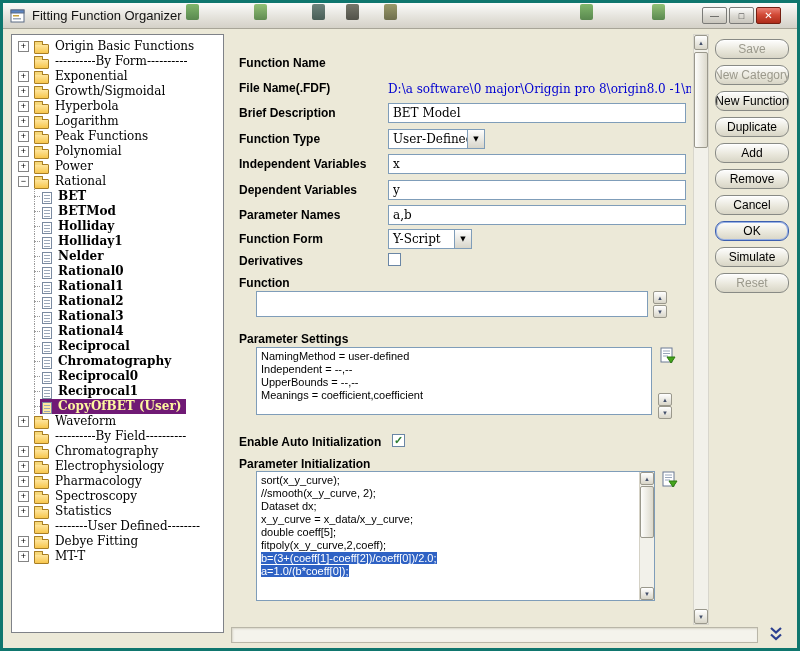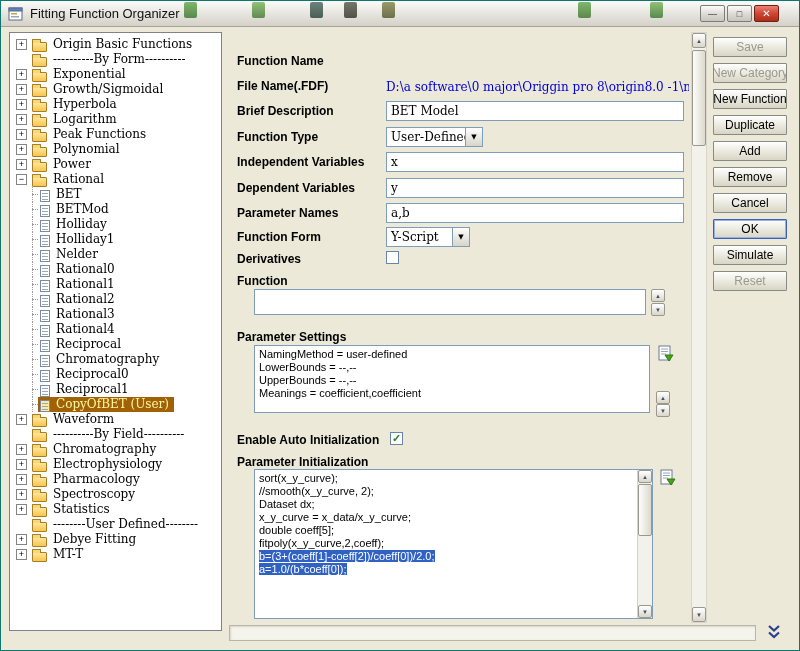--- a/index.html
+++ b/index.html
@@ -1,17 +1,17 @@
 <!DOCTYPE html>
 <html><head>
 <meta charset="utf-8">
 <style>
   html,body{margin:0;padding:0;background:#9a9a9a;}
   *{box-sizing:border-box;}
-  .window{position:relative;width:800px;height:651px;background:#ece9d8;border:1px solid #0f766e;overflow:hidden;
+  .window{position:relative;width:800px;height:651px;background:#ece9d8;border:3px solid #0f766e;overflow:hidden;
           font-family:"Liberation Sans",sans-serif;}
   
   .titlebar{position:absolute;left:0;top:0;width:100%;height:26px;
             background:linear-gradient(#fbfbfa,#e3e1da 60%,#d4d1c8);border-bottom:1px solid #a8a598;}
   .appicon{position:absolute;left:7px;top:5px;width:16px;height:16px;}
   .apptitle{position:absolute;left:29px;top:5px;font-size:13px;color:#111;}
   .deskicon{position:absolute;top:1px;width:13px;height:16px;border-radius:2px;opacity:.75;}
   .di1{left:183px;background:linear-gradient(#57a13c,#2d6b22);}
   .di2{left:251px;background:linear-gradient(#6fae4a,#356f25);}
   .di3{left:309px;background:linear-gradient(#3d5b52,#17332c);}
@@ -21,37 +21,37 @@
   .di7{left:649px;background:linear-gradient(#6fae4a,#2d6b22);}
   .winbtn{position:absolute;top:4px;width:25px;height:17px;border:1px solid #7b7b78;border-radius:2px;
           background:linear-gradient(#fdfdfd,#dbd9d2 55%,#c9c6bd);display:flex;align-items:center;justify-content:center;
           font-size:9px;color:#333;}
   .winbtn.close{background:linear-gradient(#ea8276,#d24a36 45%,#ad2c1a);border-color:#741f12;color:#fff;font-size:10px;}
   
   .treepanel{position:absolute;left:8px;top:31px;width:213px;height:599px;background:#fff;
              border:1px solid #7f8288;overflow:hidden;padding-top:4px;}
   .tree-row{display:flex;align-items:center;height:15px;padding-left:6px;white-space:nowrap;
             font-family:"DejaVu Serif",serif;font-size:12px;color:#000;}
-  .tree-row.lvl1{padding-left:18px;}
+  .tree-row.lvl1{padding-left:18px;font-weight:bold;}
   .conn{position:relative;flex:0 0 10px;height:15px;}
   .conn::before{content:'';position:absolute;left:4px;top:0;bottom:0;border-left:1px dotted #9a9a9a;}
   .conn::after{content:'';position:absolute;left:4px;top:7px;width:6px;border-top:1px dotted #9a9a9a;}
   .ebox{flex:0 0 11px;width:11px;height:11px;border:1px solid #848484;background:#fff;margin-right:3px;
         font:9px/9px "Liberation Sans",sans-serif;text-align:center;color:#000;}
   .ebox.spacer{border:none;background:transparent;}
   .itemline{display:inline-flex;align-items:flex-end;height:15px;padding:0 3px 0 0;}
   .folder{position:relative;flex:0 0 15px;width:15px;height:10px;margin:0 4px 0 2px;
           background:linear-gradient(#ffe59c,#f7c64d);border:1px solid #a87e24;border-radius:1px;}
   .folder::before{content:'';position:absolute;top:-4px;left:-1px;width:7px;height:3px;background:#f7d878;
           border:1px solid #a87e24;border-bottom:none;border-radius:1px 1px 0 0;}
   .leaf{position:relative;flex:0 0 10px;width:10px;height:12px;margin:0 4px 0 2px;background:#fff;border:1px solid #7a8aa0;}
   .leaf::before{content:'';position:absolute;left:1px;top:2px;width:6px;height:1px;background:#9aa7b8;
           box-shadow:0 3px 0 #9aa7b8,0 6px 0 #9aa7b8;}
   .tree-label{padding:0 2px;line-height:15px;}
-  .tree-row.sel .itemline{background:#a16207;}
+  .tree-row.sel .itemline{background:#701a75;}
   .tree-row.sel .tree-label{color:#fdf7a0;}
   .tree-row.sel .leaf{background:#ffe9a0;}
   
   .flabel{position:absolute;left:236px;font:bold 12px "Liberation Sans",sans-serif;color:#000;white-space:nowrap;}
   .tinput{position:absolute;left:385px;width:298px;height:20px;border:1px solid #7f9db9;background:#fff;
           font:12px "DejaVu Serif",serif;padding:0 4px;}
   .fpath{position:absolute;left:385px;width:303px;font:12px "DejaVu Serif",serif;color:#0000d0;
          white-space:nowrap;overflow:hidden;}
   .combo{position:absolute;height:20px;border:1px solid #7f9db9;background:#fff;display:flex;align-items:center;
          font:12px "DejaVu Serif",serif;}
@@ -75,21 +75,21 @@
   .mainsb .down{left:0;bottom:0;top:auto;width:14px;height:15px;}
   .sbthumb{position:absolute;left:0;width:14px;background:linear-gradient(90deg,#fdfdfb,#dcd9cc);
            border:1px solid #9a988c;border-radius:2px;}
   .innersb{position:absolute;right:0;top:0;bottom:0;width:15px;background:#f2f1ea;border-left:1px solid #d5d2c6;}
   .innersb .up{left:0;top:0;}
   .innersb .down{left:0;bottom:0;top:auto;}
   .bottomtrack{position:absolute;left:228px;top:624px;width:527px;height:16px;background:#f4f3ec;
                border:1px solid #b9b6a8;box-shadow:inset 1px 1px 2px #d8d5c8;}
   .chevbtn{position:absolute;left:760px;top:622px;width:26px;height:19px;display:flex;align-items:center;justify-content:center;}
   
-  .btn{position:absolute;left:712px;width:74px;height:20px;border:1px solid #888a85;border-radius:1px;
+  .btn{position:absolute;left:712px;width:74px;height:20px;border:1px solid #888a85;border-radius:9px;
        background:linear-gradient(#fefefe,#e8e6da 60%,#d8d5c6);box-shadow:inset 0 1px 0 #fff;
        font:12px "Liberation Sans",sans-serif;color:#000;display:flex;align-items:center;justify-content:center;
        overflow:hidden;white-space:nowrap;cursor:pointer;}
   .btn.disabled{color:#9b998c;}
   .btn.default{border-color:#3c5fb0;box-shadow:inset 0 0 0 1px #98b1e4;}
 </style>
 </head>
 <body>
 
 <div class="window">
@@ -398,42 +398,42 @@
 
   <div class="flabel" style="top:273px">Function</div>
   <div class="tbox" style="left:253px;top:288px;width:392px;height:26px"></div>
   <div class="sbbtn" style="left:650px;top:288px">▲</div>
   <div class="sbbtn" style="left:650px;top:302px">▼</div>
 
   <div class="flabel" style="top:329px">Parameter Settings</div>
   <div class="tbox" style="left:253px;top:344px;width:396px;height:68px">
     <div class="lines">
         <div class="codeline">NamingMethod = user-defined</div>
-        <div class="codeline">LowerBounds = --,--</div>
+        <div class="codeline">Independent = --,--</div>
         <div class="codeline">UpperBounds = --,--</div>
         <div class="codeline">Meanings = coefficient,coefficient</div>
       </div>
   </div>
   <div class="editbtn" style="left:655px;top:344px">
     <svg width="18" height="18" viewBox="0 0 18 18">
       <rect x="2" y="1" width="11" height="14" fill="#fff" stroke="#6b7a94"></rect>
       <line x1="4" y1="4" x2="11" y2="4" stroke="#9aa7bb"></line>
       <line x1="4" y1="6.5" x2="11" y2="6.5" stroke="#9aa7bb"></line>
       <line x1="4" y1="9" x2="9" y2="9" stroke="#9aa7bb"></line>
       <path d="M8 10 L16 10 L12 16 Z" fill="#44a51c" stroke="#2d7a10"></path>
     </svg>
   </div>
   <div class="sbbtn" style="left:655px;top:390px">▲</div>
   <div class="sbbtn" style="left:655px;top:403px">▼</div>
 
   <div class="flabel" style="top:432px">Enable Auto Initialization</div>
   <span class="cb" style="left:389px;top:431px">✓</span>
 
   <div class="flabel" style="top:454px">Parameter Initialization</div>
-  <div class="tbox" style="left:253px;top:468px;width:399px;height:150px">
+  <div class="tbox" style="left:253px;top:468px;width:399px;height:130px">
     <div class="lines" style="padding-right:18px">
         <div class="codeline"><span>sort(x_y_curve);</span></div>
         <div class="codeline"><span>//smooth(x_y_curve, 2);</span></div>
         <div class="codeline"><span>Dataset dx;</span></div>
         <div class="codeline"><span>x_y_curve = x_data/x_y_curve;</span></div>
         <div class="codeline"><span>double coeff[5];</span></div>
         <div class="codeline"><span>fitpoly(x_y_curve,2,coeff);</span></div>
         <div class="codeline"><span class="seltext">b=(3+(coeff[1]-coeff[2])/coeff[0])/2.0;</span></div>
         <div class="codeline"><span class="seltext">a=1.0/(b*coeff[0]);</span></div>
       </div>

